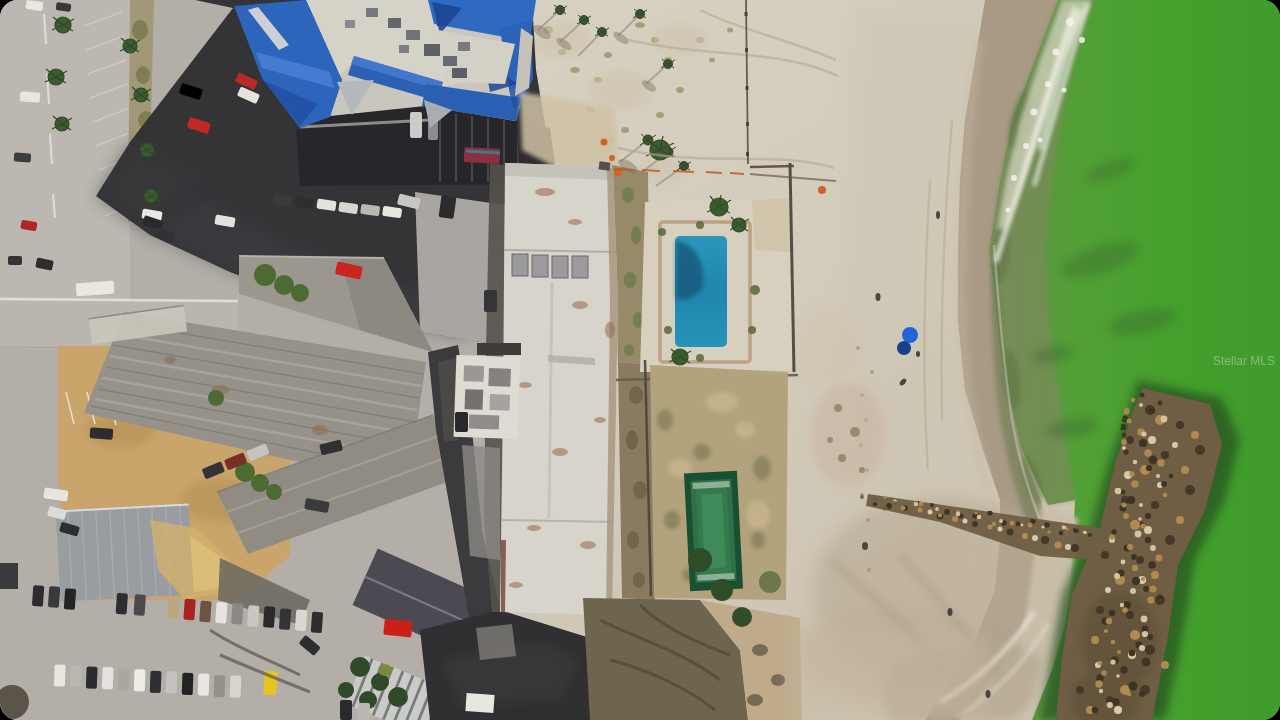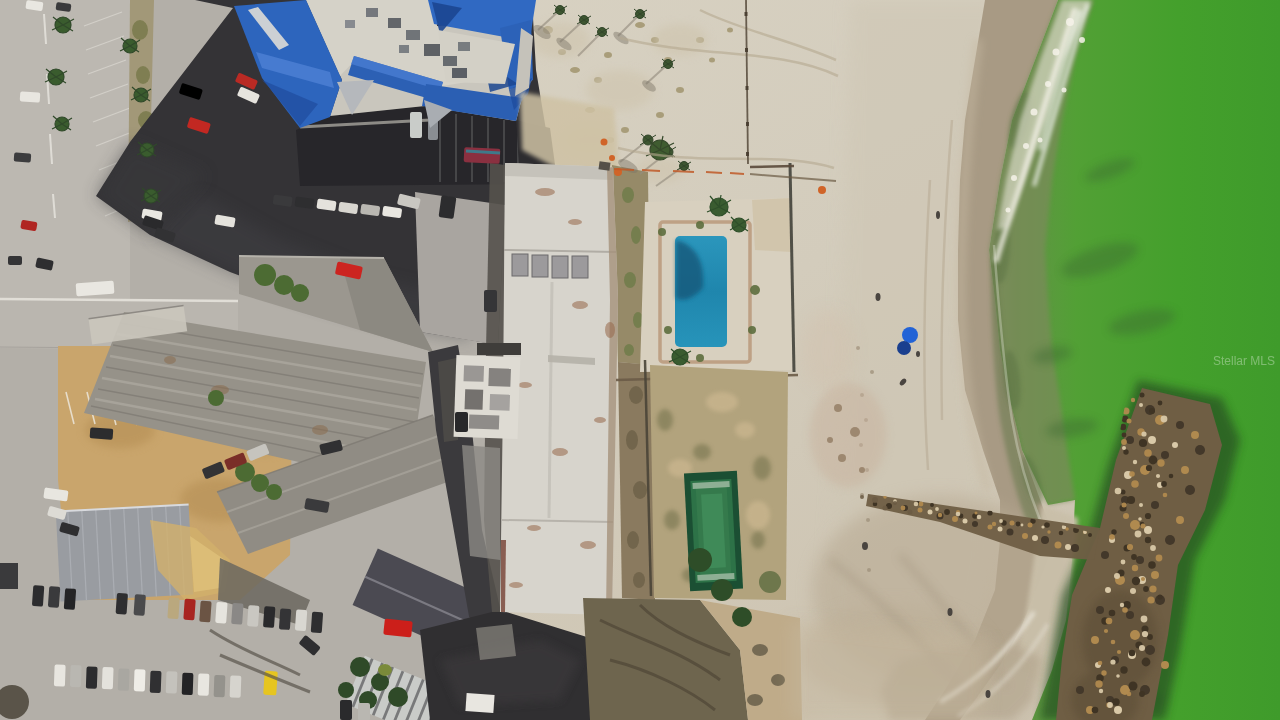--- a/index.html
+++ b/index.html
@@ -1,16 +1,16 @@
 <!DOCTYPE html>
 <html><head>
 <meta charset="utf-8">
 <style>
 html,body{margin:0;padding:0;background:#000;}
-#scene{width:1280px;height:720px;position:relative;overflow:hidden;font-family:"Liberation Sans",sans-serif;}
+#scene{width:1280px;height:720px;position:relative;overflow:hidden;font-family:"Liberation Sans",sans-serif;border-radius:18px;}
 </style>
 </head>
 <body>
 <div id="scene">
 <svg width="1280" height="720" viewBox="0 0 1280 720">
 <defs>
 <linearGradient id="waterGrad" x1="0" y1="0" x2="1" y2="0">
 <stop offset="0" stop-color="#7b8f5e"></stop>
 <stop offset="0.1" stop-color="#639347"></stop>
 <stop offset="0.3" stop-color="#52a035"></stop>

